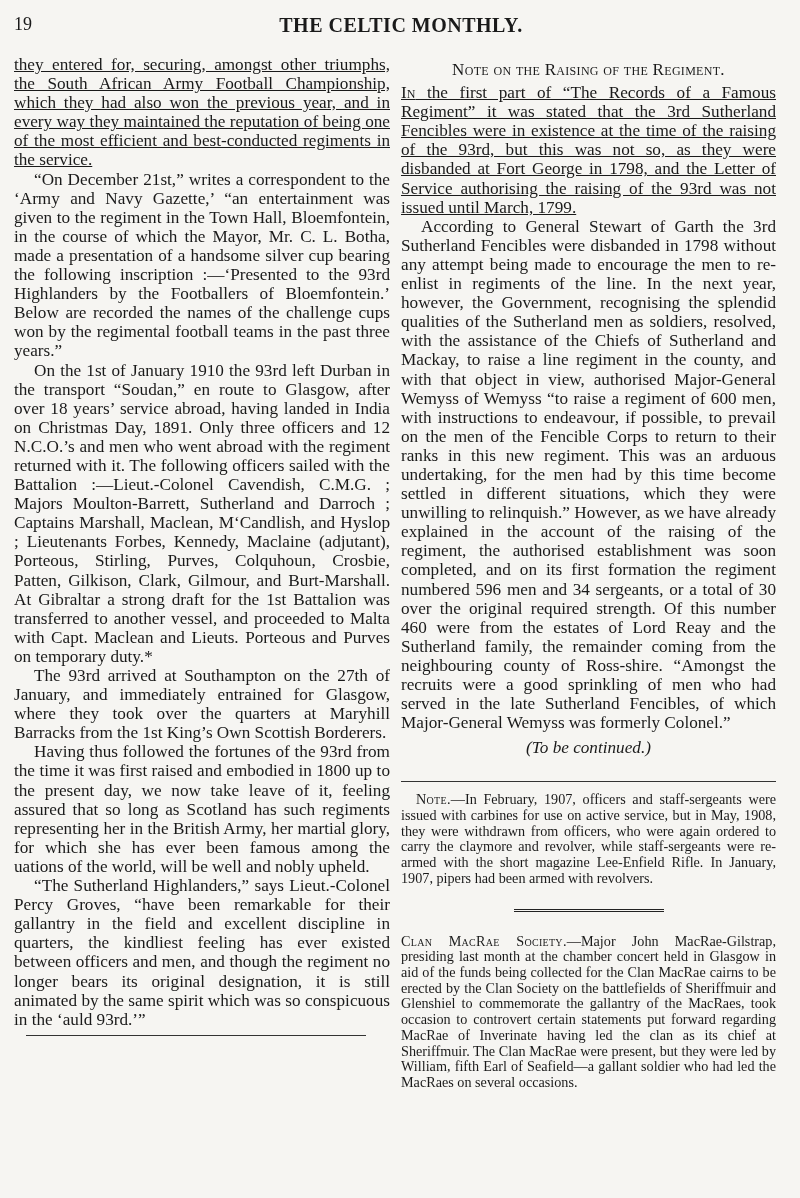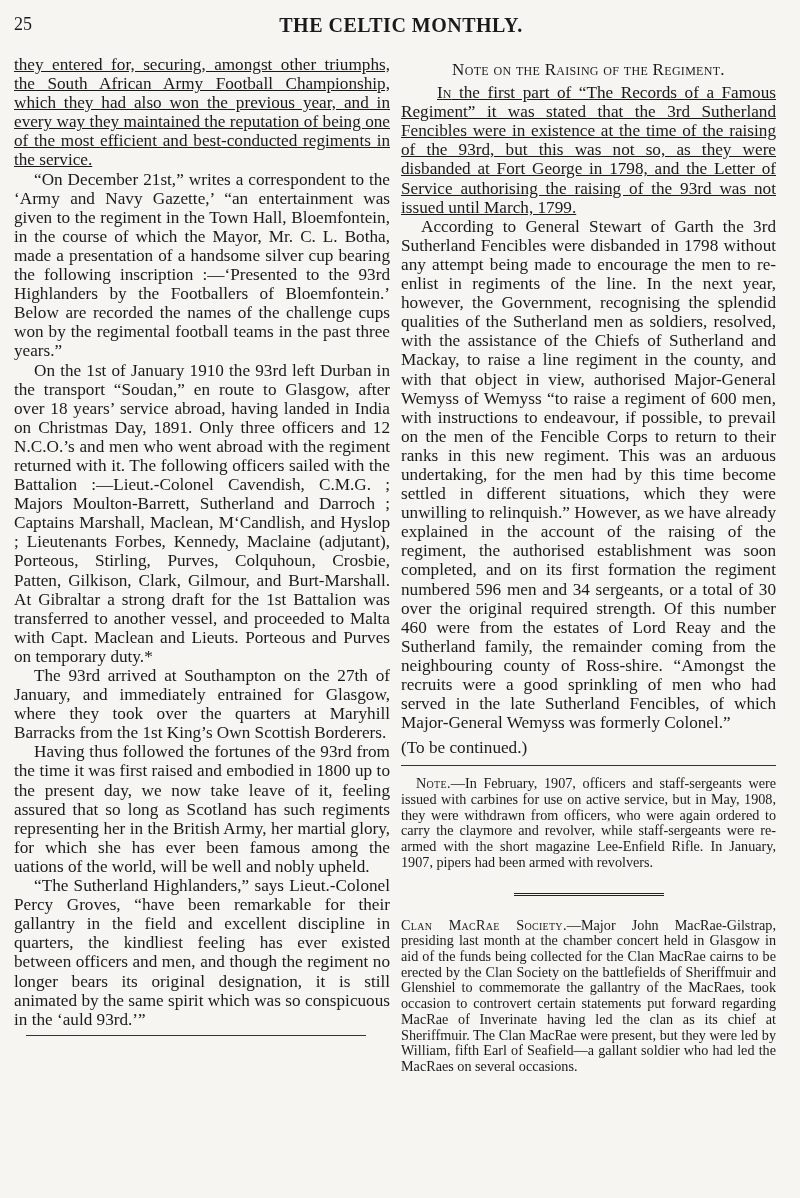--- a/index.html
+++ b/index.html
@@ -26,41 +26,41 @@
     text-align: justify;
   }
   .col-left { left: 14px; width: 376px; }
   .col-right { left: 401px; width: 375px; top: 60px; }
   .col p { margin: 0; text-indent: 20px; hyphens: manual; }
   .col p.noindent { text-indent: 0; text-decoration: underline; }
   .section-heading {
     text-align: center; font-variant: small-caps; font-size: 17px;
     margin: 0 0 4px 0; letter-spacing: 0.3px;
   }
-  .lead-word { font-variant: small-caps; margin-left: 36px; }
-  .continued { text-align: left; margin: 6px 0 8px 0; }
+  .lead-word { font-variant: small-caps; }
+  .continued { text-align: center; font-style: italic; margin: 6px 0 24px 0; }
   .rule { border: 0; border-top: 1.5px solid #333; margin: 0; }
   .rule-thick { border: 0; border-top: 3px double #222; width: 150px; margin: 0 auto; }
   .small-text {
     font-size: 14.2px; line-height: 15.7px; text-align: justify;
   }
   .small-text p { text-indent: 0; }
   .note-block { margin: 10px 0 0 0; }
   .note-block p { text-indent: 15px; }
   .footnote-rule { border: 0; border-top: 1px solid #333; width: 340px; margin: 6px 0 2px 12px; }
   .footnote { font-size: 15.5px; line-height: 17px; padding-left: 16px; }
   .caps-sc { font-variant: small-caps; letter-spacing: 0.3px; }
 </style>
 </head>
 <body>
 
 <div class="page">
 
   <div class="running-head">
-    <span class="page-number">25</span>
+    <span class="page-number">19</span>
     <div class="journal-title">THE CELTIC MONTHLY.</div>
   </div>
 
   <div class="col col-left">
     <p class="noindent">they entered for, securing, amongst other triumphs, the South African Army Football Championship, which they had also won the previous year, and in every way they maintained the reputation of being one of the most efficient and best-conducted regiments in the service.</p>
     <p>“On December 21st,” writes a correspondent to the ‘Army and Navy Gazette,’ “an entertainment was given to the regiment in the Town Hall, Bloemfontein, in the course of which the Mayor, Mr. C. L. Botha, made a presentation of a handsome silver cup bearing the following inscription :—‘Presented to the 93rd Highlanders by the Footballers of Bloemfontein.’ Below are recorded the names of the challenge cups won by the regimental football teams in the past three years.”</p>
     <p>On the 1st of January 1910 the 93rd left Durban in the transport “Soudan,” en route to Glasgow, after over 18 years’ service abroad, having landed in India on Christmas Day, 1891. Only three officers and 12 N.C.O.’s and men who went abroad with the regiment returned with it. The following officers sailed with the Battalion :—Lieut.-Colonel Cavendish, C.M.G. ; Majors Moulton-Barrett, Sutherland and Darroch ; Captains Marshall, Maclean, M‘Candlish, and Hyslop ; Lieutenants Forbes, Kennedy, Maclaine (adjutant), Porteous, Stirling, Purves, Colquhoun, Crosbie, Patten, Gilkison, Clark, Gilmour, and Burt-Marshall. At Gibraltar a strong draft for the 1st Battalion was transferred to another vessel, and proceeded to Malta with Capt. Maclean and Lieuts. Porteous and Purves on temporary duty.*</p>
     <p>The 93rd arrived at Southampton on the 27th of January, and immediately entrained for Glasgow, where they took over the quarters at Maryhill Barracks from the 1st King’s Own Scottish Borderers.</p>
     <p>Having thus followed the fortunes of the 93rd from the time it was first raised and embodied in 1800 up to the present day, we now take leave of it, feeling assured that so long as Scotland has such regiments representing her in the British Army, her martial glory, for which she has ever been famous among the uations of the world, will be well and nobly upheld.</p>
     <p>“The Sutherland Highlanders,” says Lieut.-Colonel Percy Groves, “have been remarkable for their gallantry in the field and excellent discipline in quarters, the kindliest feeling has ever existed between officers and men, and though the regiment no longer bears its original designation, it is still animated by the same spirit which was so conspicuous in the ‘auld 93rd.’”</p>

